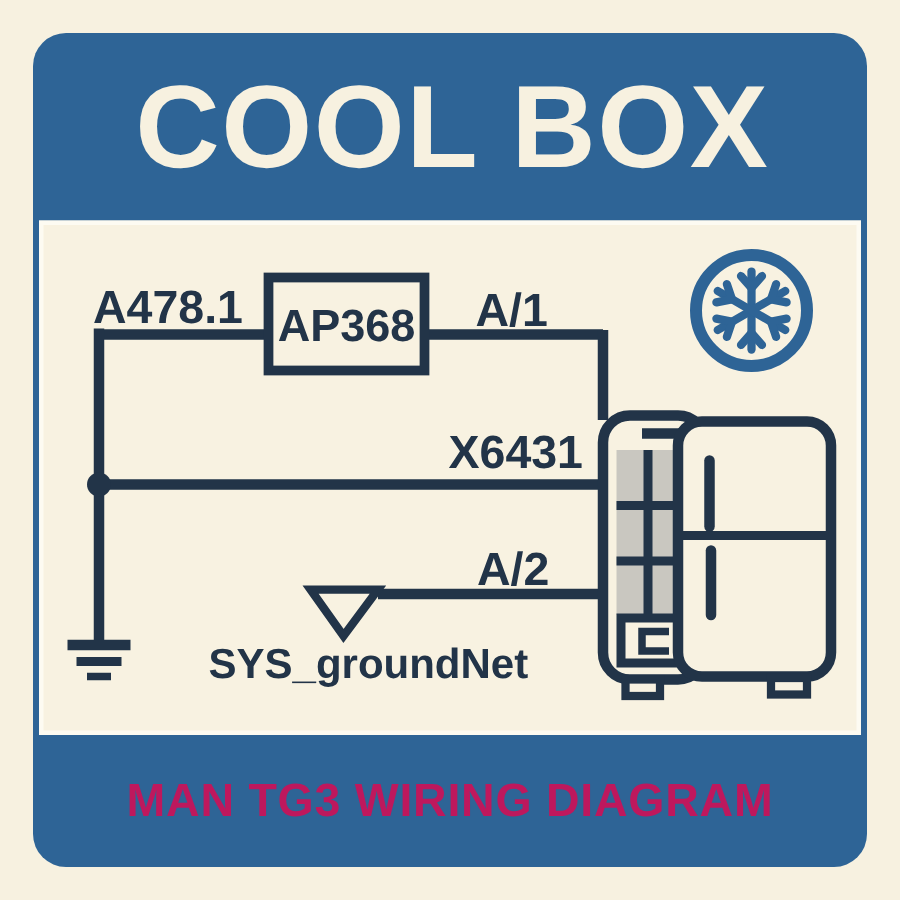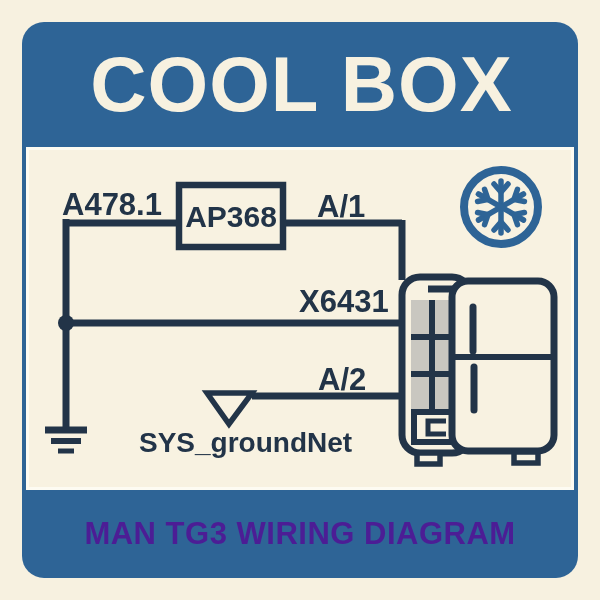--- a/index.html
+++ b/index.html
@@ -22,21 +22,21 @@
   }
   .panel{
     position:absolute;left:26px;top:147px;width:548px;height:343px;
     background:#f8f2e1;border:3px solid #fdfbf2;box-sizing:border-box;
   }
   .footer-zone{
     position:absolute;left:22px;top:490px;width:556px;height:88px;
     display:flex;align-items:center;justify-content:center;
   }
   .footer-title{
-    color:#4c1d95;font-weight:bold;font-size:31px;letter-spacing:0.5px;
+    color:#be185d;font-weight:bold;font-size:31px;letter-spacing:0.5px;
     white-space:nowrap;
   }
   svg.diagram{position:absolute;left:0;top:0;width:600px;height:600px;}
   svg text{
     font-family:"Liberation Sans", sans-serif;
     font-weight:bold;fill:#223448;
   }
   .lbl{font-size:31px;}
   .lbl-small{font-size:28px;}
   .lbl-box{font-size:30px;}

